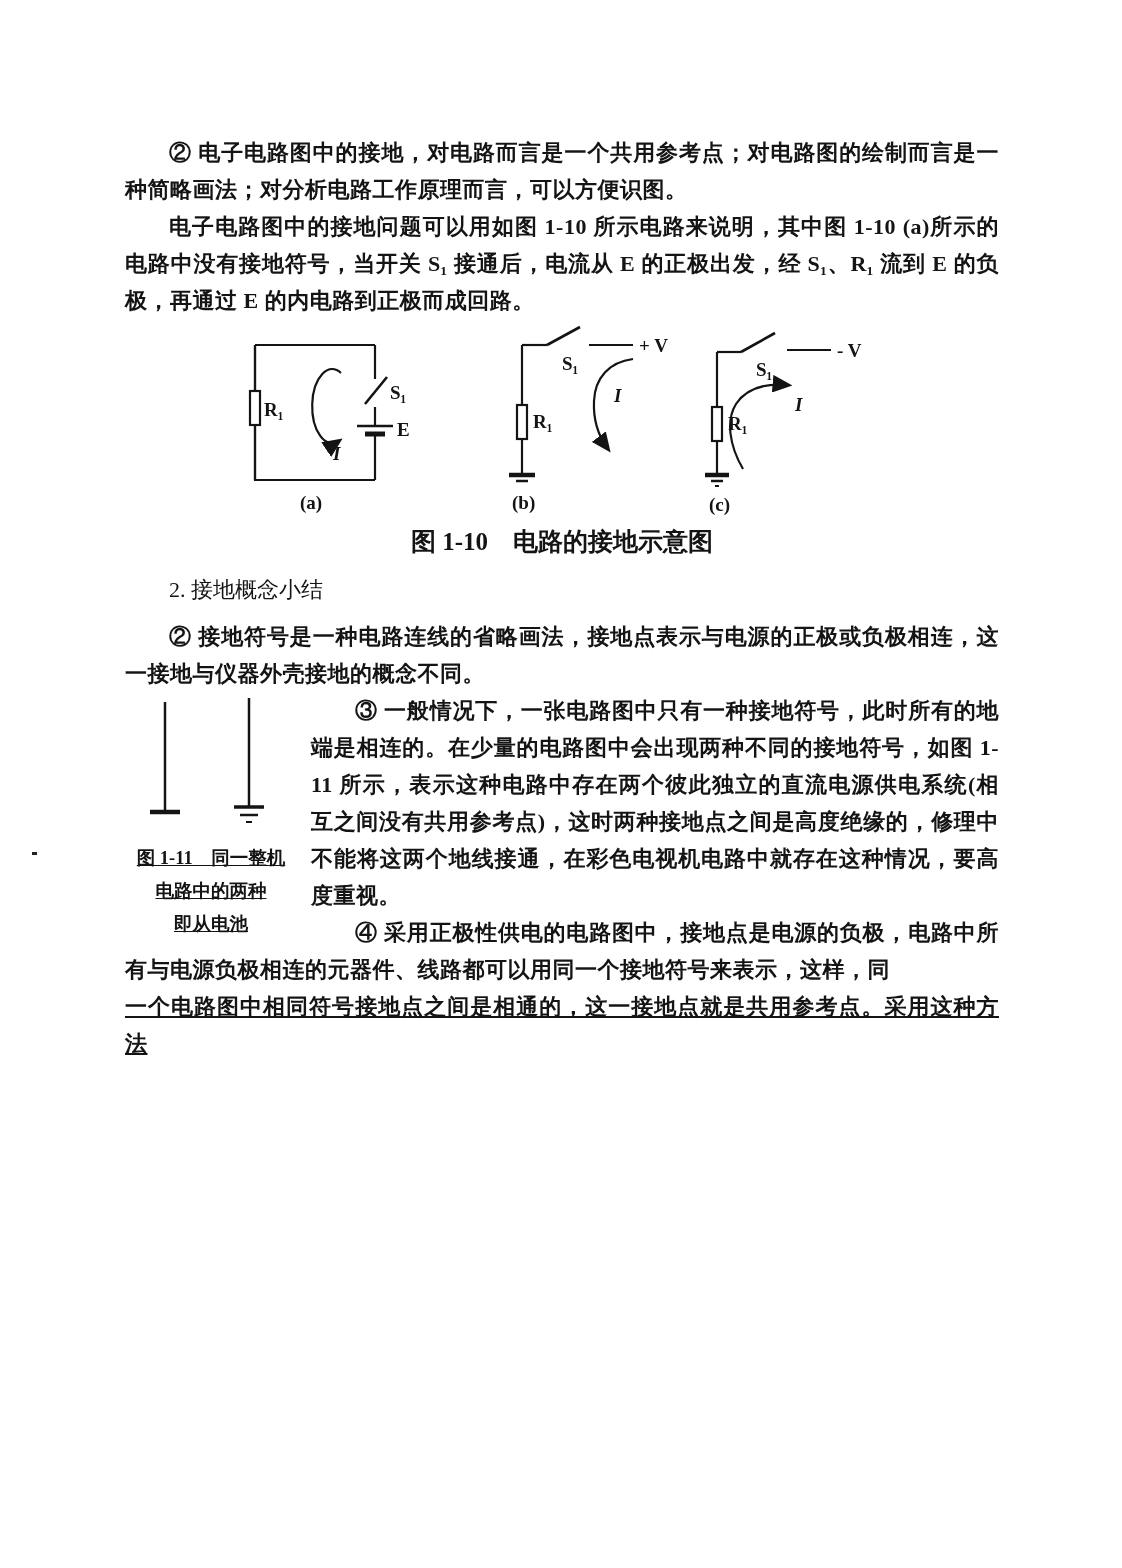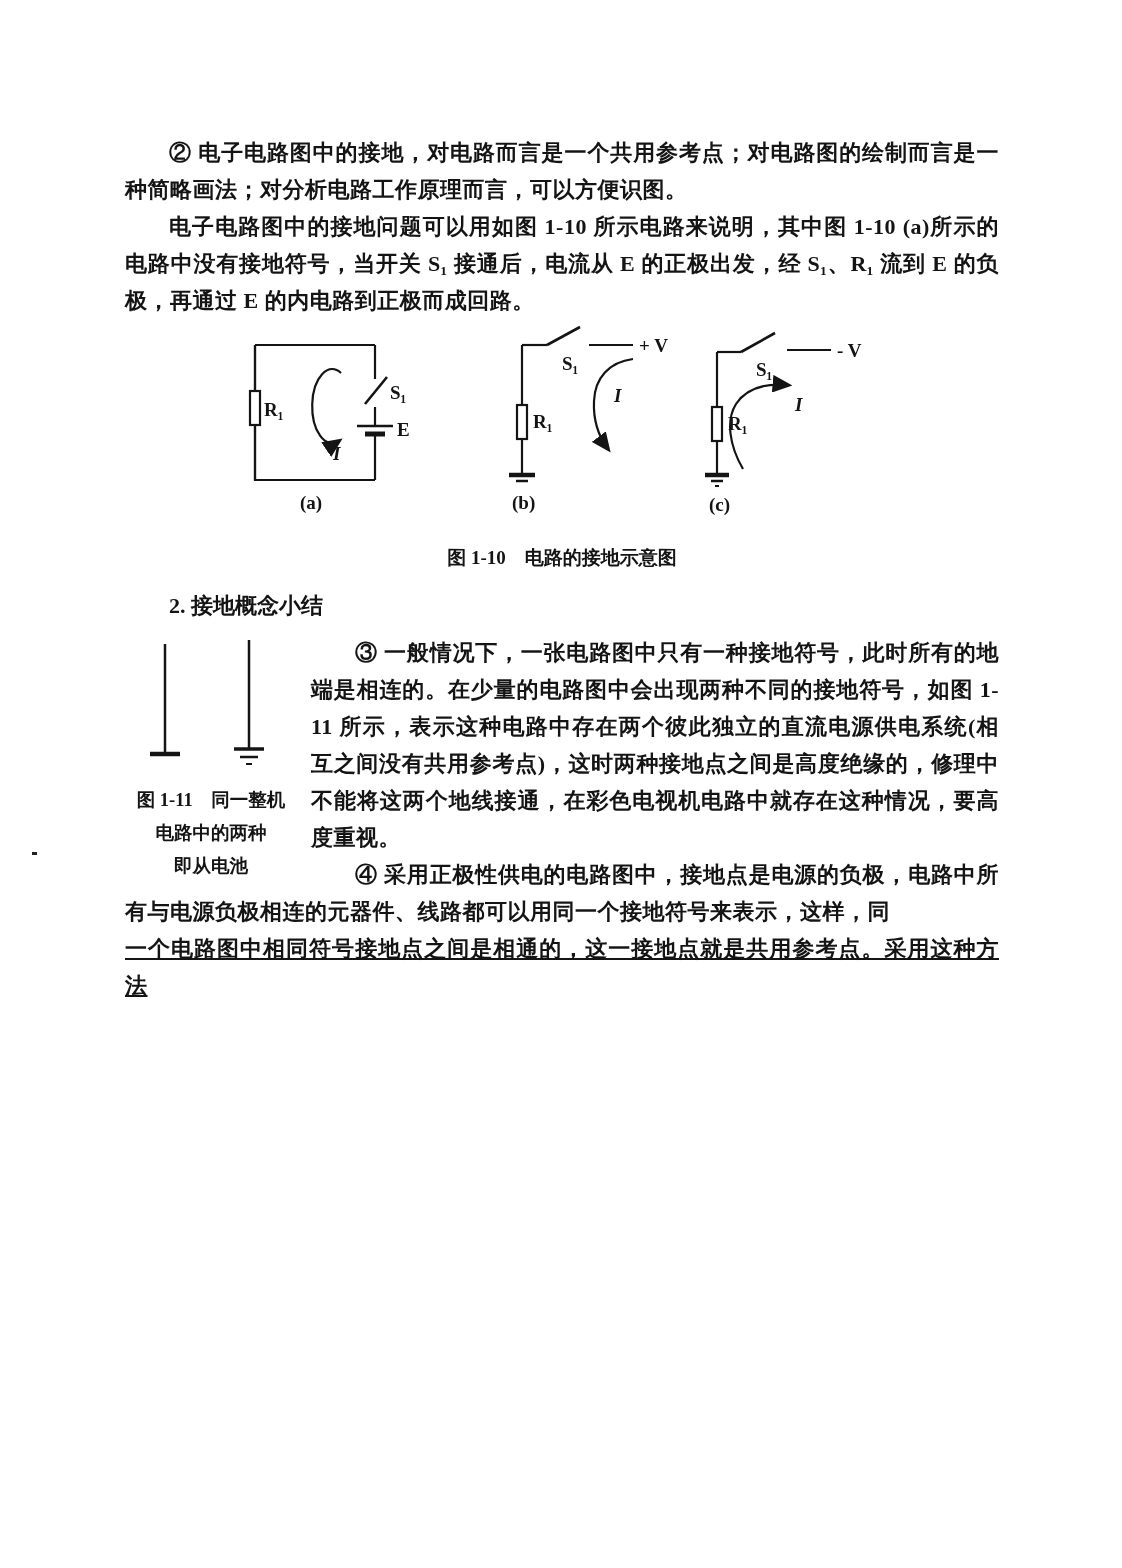--- a/index.html
+++ b/index.html
@@ -26,49 +26,49 @@
     text-indent:2em;
     text-align:justify;
     letter-spacing:0.5px;
   }
   p.no-indent{text-indent:0;text-decoration:underline;}
   .section-heading{
     margin:16px 0 10px 0;
     font-size:22px;
     line-height:37px;
     text-indent:2em;
-    font-weight:bold;
+    font-weight:normal;
   }
   figure.fig110{
     margin:4px 0 0 0;
     padding:0;
   }
   .fig110 svg{display:block;margin-left:112px;}
   figcaption.fig110-cap{
     text-align:center;
-    font-size:19px;
+    font-size:25px;
     line-height:26px;
-    margin-top:20px;
+    margin-top:4px;
     margin-bottom:8px;
   }
   .wrap-section{overflow:visible;}
   .fig11{
     float:left;
     width:172px;
     margin:4px 14px 0 0;
     min-height:254px;
   }
   .fig11 svg{display:block;}
   .fig11-cap{
     text-align:center;
     font-size:18.5px;
     line-height:33px;
     margin-top:6px;
   }
-  .fig11-cap span{display:block;}
+  .fig11-cap span{display:block;text-decoration:underline;}
   .clear{clear:both;}
   .margin-dot{
     position:absolute;
     left:32px;top:852px;
     width:5px;height:3px;
     background:#222;
   }
   svg text{
     font-family:"Liberation Serif","DejaVu Serif",serif;
     font-weight:bold;
@@ -148,20 +148,21 @@
         <text x="491" y="107" class="comp-label">R₁</text>
         <text x="558" y="88" class="cur-label">I</text>
         <text x="472" y="188" class="circ-label">(c)</text>
       </svg>
       <figcaption class="fig110-cap">图 1-10　电路的接地示意图</figcaption>
     </figure>
 
 
     <h3 class="section-heading">2. 接地概念小结</h3>
 
+    <p class="para">② 接地符号是一种电路连线的省略画法，接地点表示与电源的正极或负极相连，这一接地与仪器外壳接地的概念不同。</p>
 
     <div class="wrap-section">
       <div class="fig11">
         <svg width="172" height="140" viewBox="0 0 172 140">
           <g stroke="#141414" fill="none">
             <path d="M40,6 V116" stroke-width="2.5"></path>
             <path d="M25,116 H55" stroke-width="4.5"></path>
             <path d="M124,2 V111" stroke-width="2.5"></path>
             <path d="M109,111 H139" stroke-width="3.5"></path>
             <path d="M115,119 H133" stroke-width="2.5"></path>

